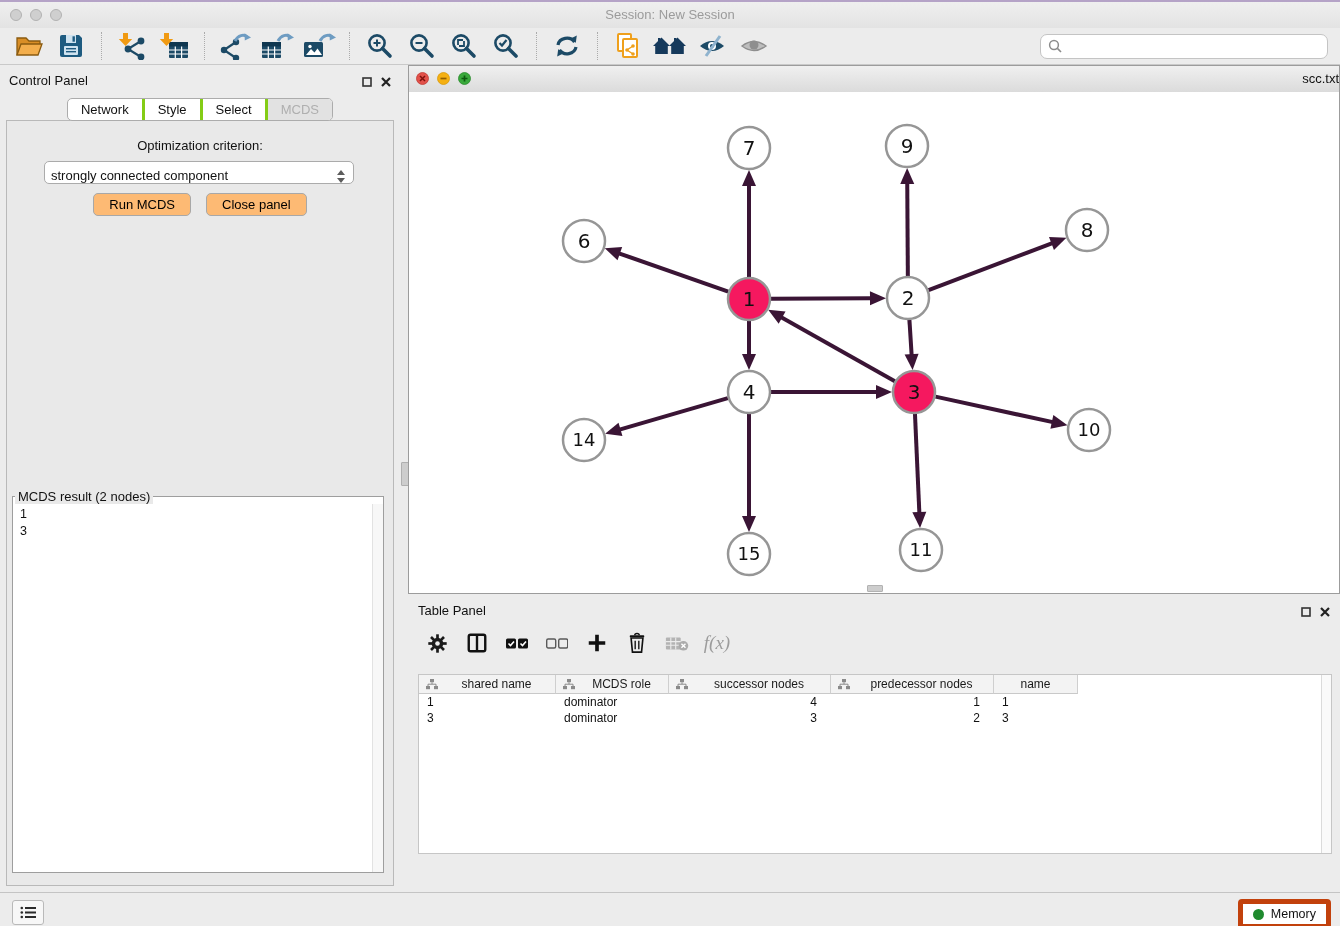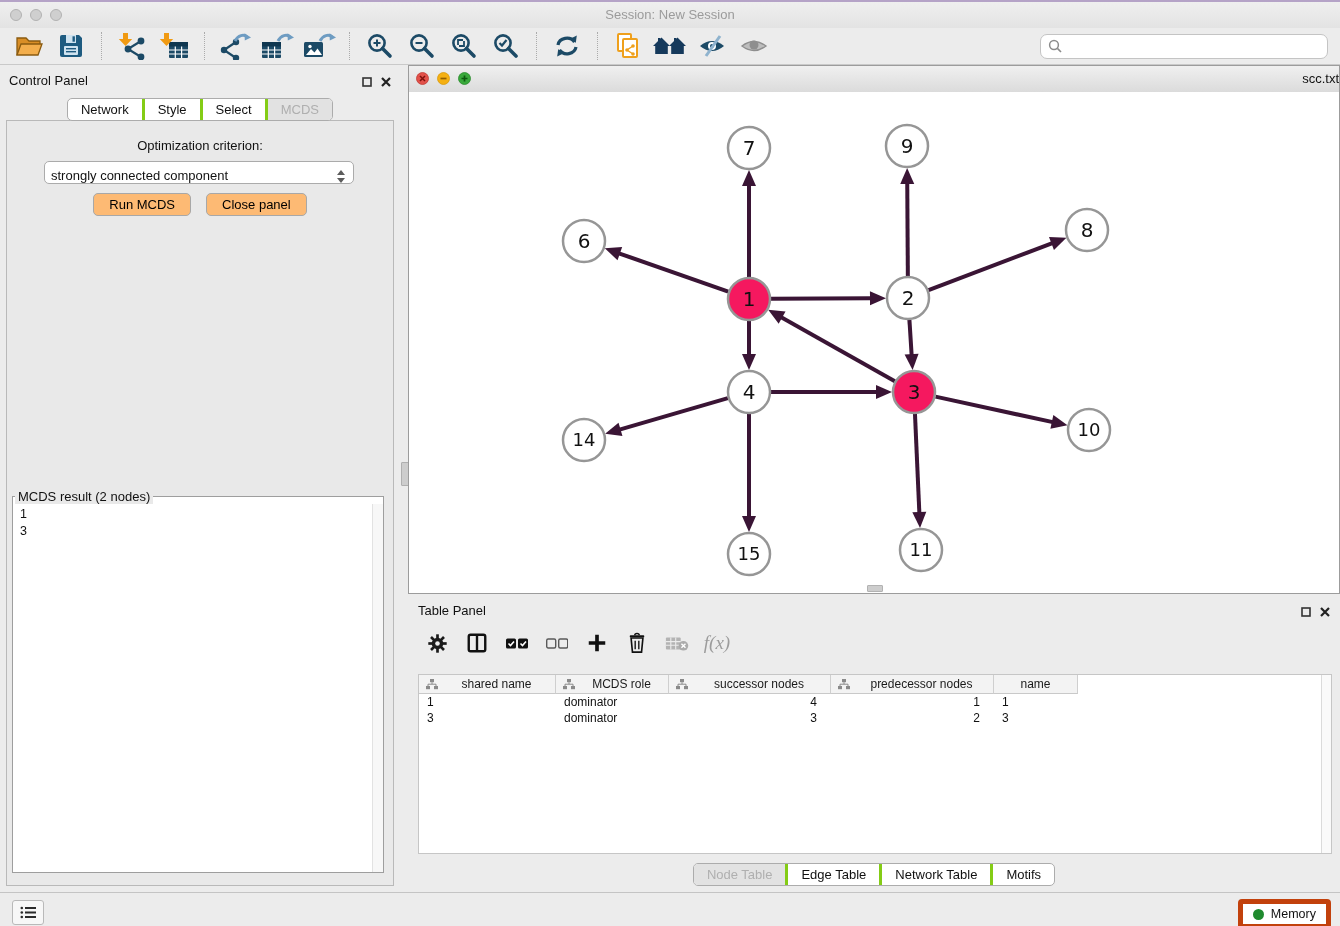--- a/index.html
+++ b/index.html
@@ -524,28 +524,20 @@
           <div class="tbl-row">
             <div class="td" style="width: 137px; text-align: left;">3</div>
             <div class="td" style="width: 113px; text-align: left;">dominator</div>
             <div class="td" style="width: 162px; text-align: right; padding-right: 14px;">3</div>
             <div class="td" style="width: 163px; text-align: right; padding-right: 14px;">2</div>
             <div class="td" style="width: 84px; text-align: left;">3</div>
           </div>
         </div>
       <div class="tbl-scroll"></div>
     </div>
-    <div class="tp-tabs">
-        <div class="seg" id="tp-tabs">
-          <div class="seg-tab selected">Node Table</div>
-          <div class="seg-tab">Edge Table</div>
-          <div class="seg-tab">Network Table</div>
-          <div class="seg-tab">Motifs</div>
-        </div>
-      </div>
   </div>
 
   <div class="statusbar">
     <div class="sb-left">
       <svg width="17" height="13" viewBox="0 0 17 13">
           <g fill="#2b2b2b">
             <circle cx="1.8" cy="2" r="1.3"></circle>
             <rect x="5" y="1" width="11" height="2"></rect>
             <circle cx="1.8" cy="6.5" r="1.3"></circle>
             <rect x="5" y="5.5" width="11" height="2"></rect>

